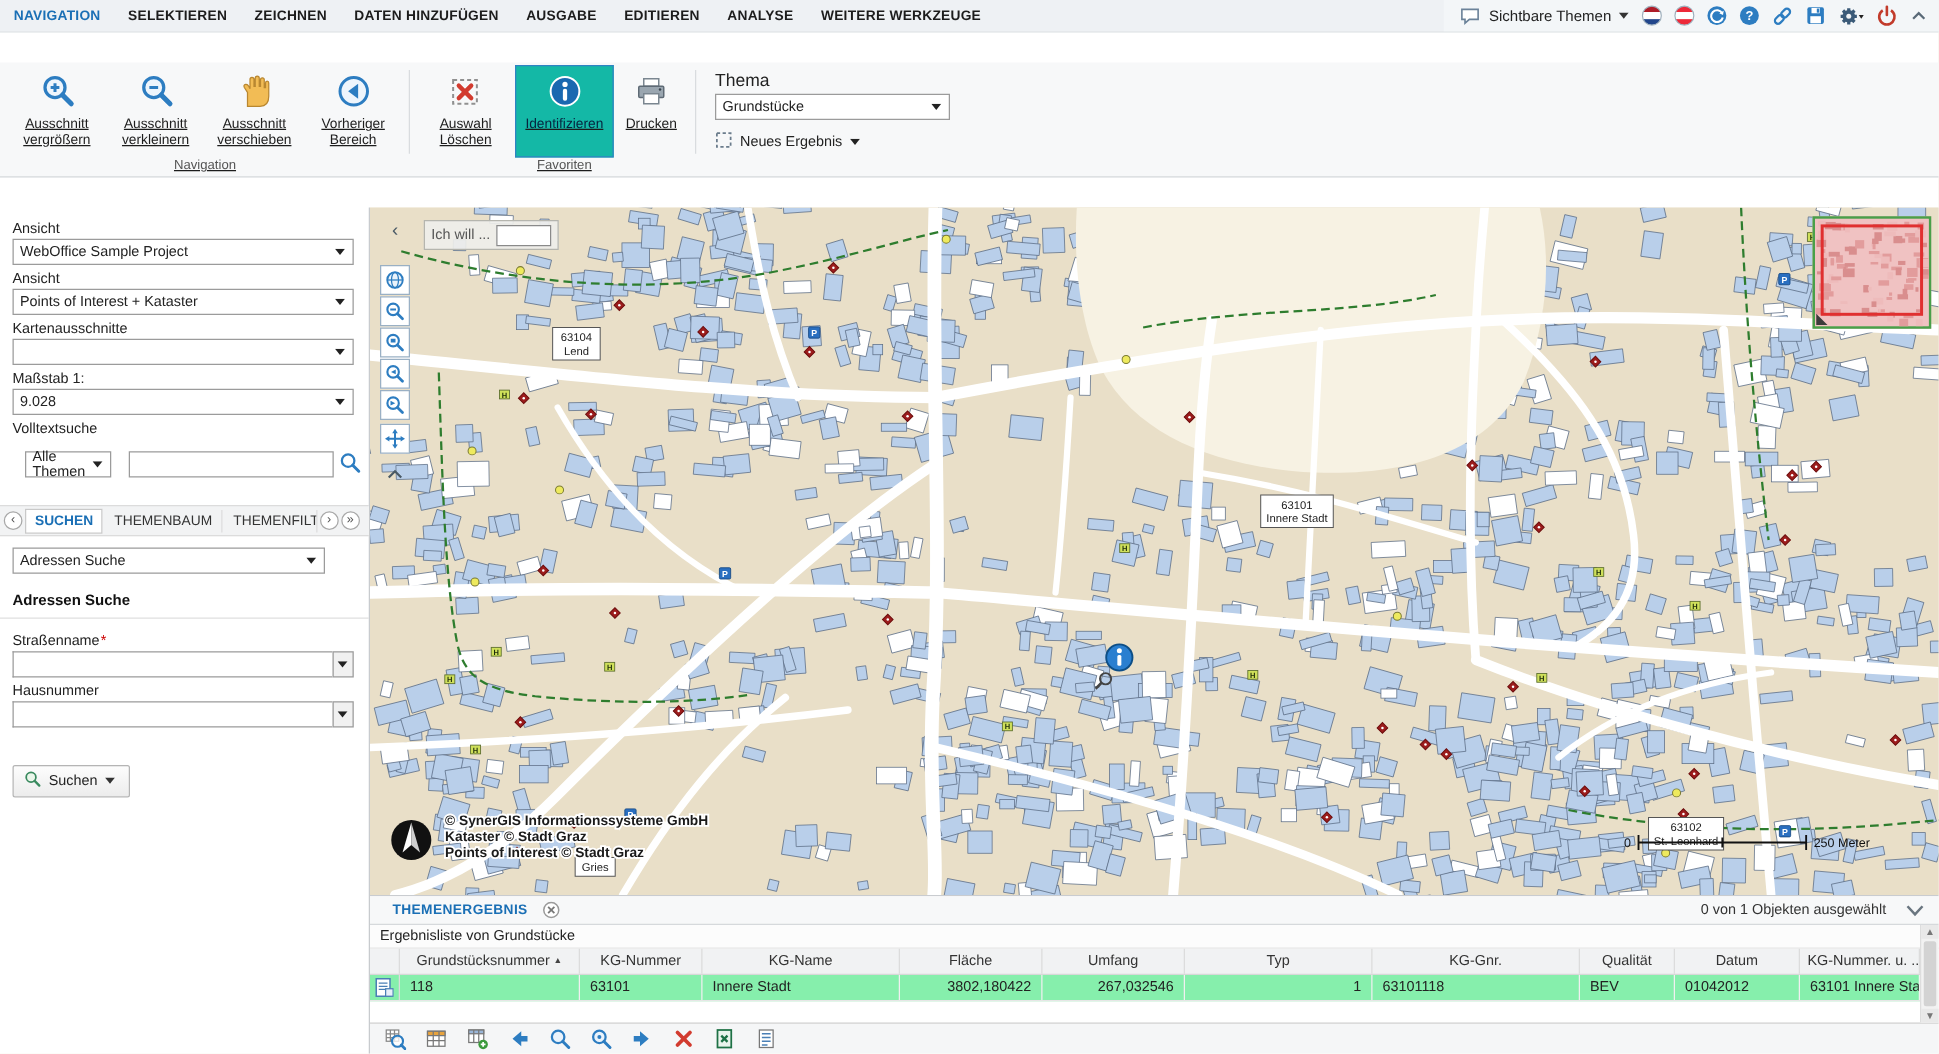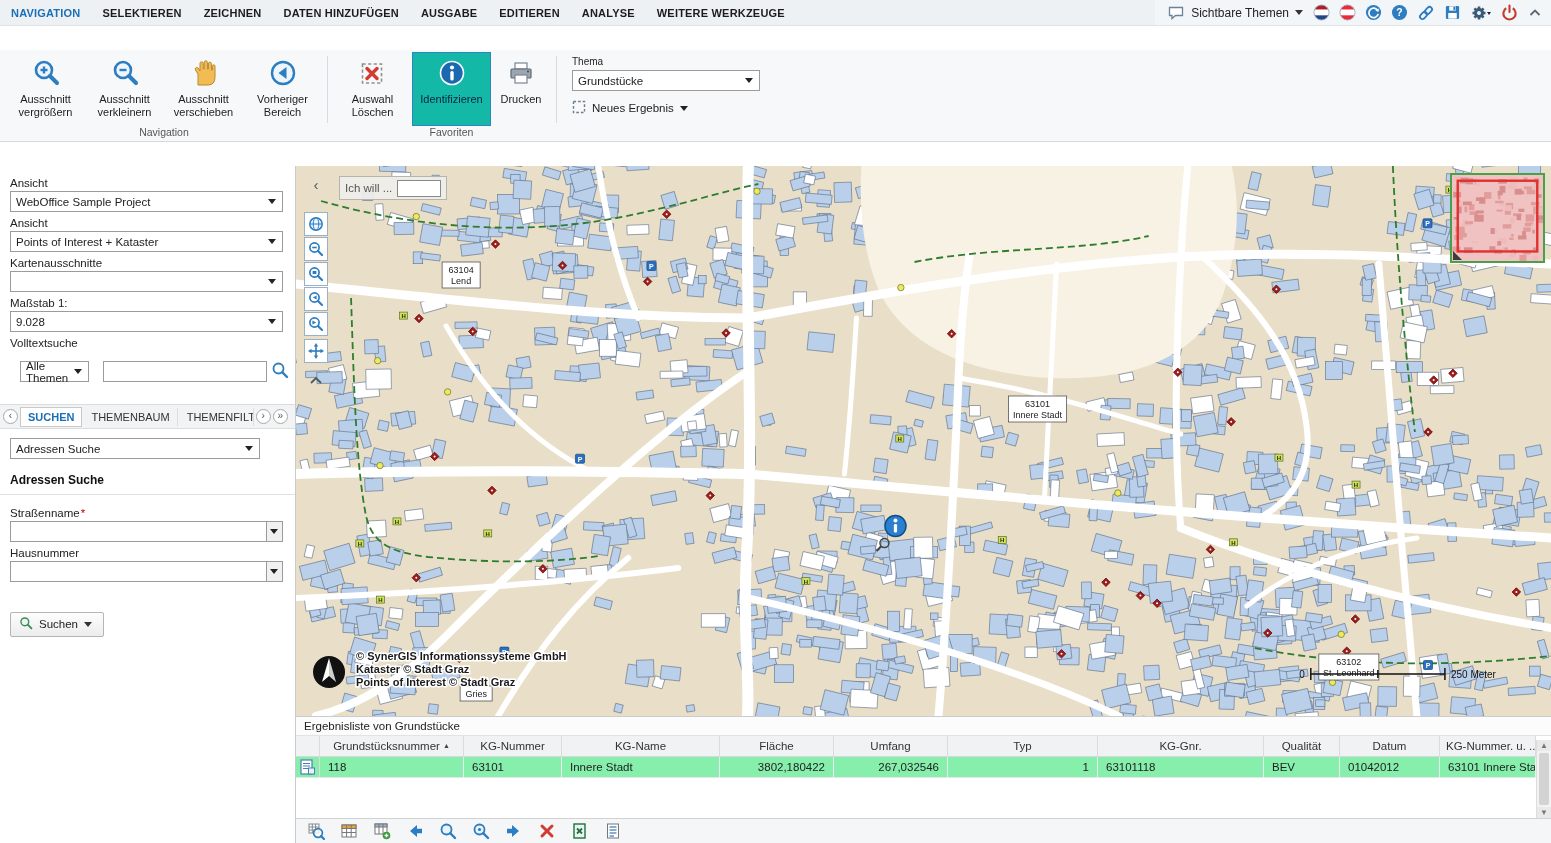--- a/index.html
+++ b/index.html
@@ -13,30 +13,30 @@
   .menubar { height:26px; background:#eef1f4; display:flex; align-items:center; border-bottom:1px solid #e2e5e8; }
   .menu-tabs { display:flex; align-items:center; height:100%; }
   .mtab { padding:0 11px; font-size:11px; font-weight:bold; letter-spacing:.2px; color:#1c1c1c; display:flex; align-items:center; height:100%; cursor:default; }
   .mtab.active { color:#1a6fb5; }
   .menu-right { margin-left:auto; display:flex; align-items:center; gap:9px; padding-right:8px; height:100%; background:#f3f6f8; padding-left:12px; }
   .themes-chip { display:flex; align-items:center; gap:6px; font-size:12px; color:#222; }
   .mini { display:flex; align-items:center; }
 
   
   .ribbon { height:92px; background:#f7f8f9; border-bottom:1px solid #d6d9dc; display:flex; padding:2px 6px 0 6px; }
-  .rgroup { display:flex; flex-direction:column; height:100%; }
+  .rgroup { display:flex; flex-direction:column; height:100%;text-decoration:underline; }
   .rbuttons { display:flex; flex:1; align-items:stretch; }
   .rgroup-label { text-align:center; font-size:10.5px; color:#555; padding:0 4px 3px 4px; }
   .rbtn { width:79px; display:flex; flex-direction:column; align-items:center; padding-top:5px; gap:2px; border:1px solid transparent; cursor:default; }
   .rbtn .rlabel { font-size:11px; line-height:1.18; text-align:center; color:#1d1d1d; }
   .rbtn.active { background:#14b8a6; border-color:#2f83c3; }
   .rbtn.active .rlabel { color:#06243f; }
   .rsep { width:1px; background:#d9dcdf; margin:4px 5px 18px 5px; }
   .thema-group { display:flex; flex-direction:column; padding:4px 6px 0 10px; gap:3px; }
-  .thema-label { font-size:10px; color:#222; }
+  .thema-label { font-size:14px; color:#222; }
   .neues-row { display:flex; align-items:center; gap:6px; margin-top:6px; font-size:11.5px; color:#222; }
 
   
   .sel { background:#fff; border:1px solid #9b9b9b; height:21px; display:flex; align-items:center; padding:0 5px; font-size:11.5px; color:#222; cursor:default; }
   .sel .caret { margin-left:auto; padding-left:6px; display:flex; align-items:center; }
 
   
   .main { flex:1; display:flex; min-height:0; }
 
   
@@ -1846,20 +1846,38 @@
                 <rect x="2.4" y="10.0" width="6.9" height="7.5" fill="#eebbbb"></rect>
                 <rect x="13.0" y="32.9" width="2.9" height="6.2" fill="#e29c9c"></rect>
               </g>
             <rect x="6" y="6" width="83" height="74" fill="none" stroke="#e03030" stroke-width="2.5"></rect>
           </svg>
           <div class="ovcorner"></div>
         </div>
       </div>
 
       <div class="results">
+        <div class="rtabbar">
+          <span class="rtab-label">THEMENERGEBNIS</span>
+          <span class="rclose">
+            <svg width="14" height="14" viewBox="0 0 14 14">
+                <circle cx="7" cy="7" r="6" fill="#fff" stroke="#9a9a9a" stroke-width="1.2"></circle>
+                <line x1="4.5" y1="4.5" x2="9.5" y2="9.5" stroke="#777" stroke-width="1.4"></line>
+                <line x1="9.5" y1="4.5" x2="4.5" y2="9.5" stroke="#777" stroke-width="1.4"></line>
+              </svg>
+          </span>
+          <div class="rstatus">
+            <span>0 von 1 Objekten ausgewählt</span>
+            <span class="chev">
+              <svg width="18" height="12" viewBox="0 0 18 12">
+                  <polyline points="3,3 9,9.5 15,3" fill="none" stroke="#6a7680" stroke-width="2"></polyline>
+                </svg>
+            </span>
+          </div>
+        </div>
         <div class="rsubtitle">Ergebnisliste von Grundstücke</div>
 
         <div class="rtablewrap">
           <div class="rhead">
             <div class="icell"></div>
             <div class="hcell"><span>Grundstücksnummer</span><span class="sort">▲</span></div>
             <div class="hcell">KG-Nummer</div>
             <div class="hcell">KG-Name</div>
             <div class="hcell">Fläche</div>
             <div class="hcell">Umfang</div>

